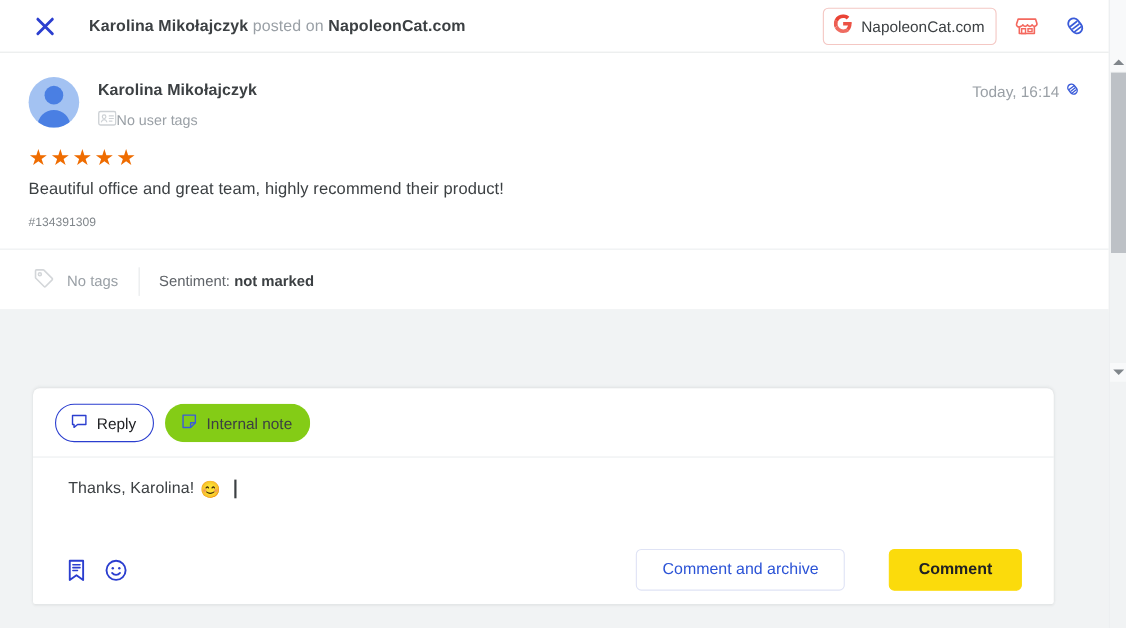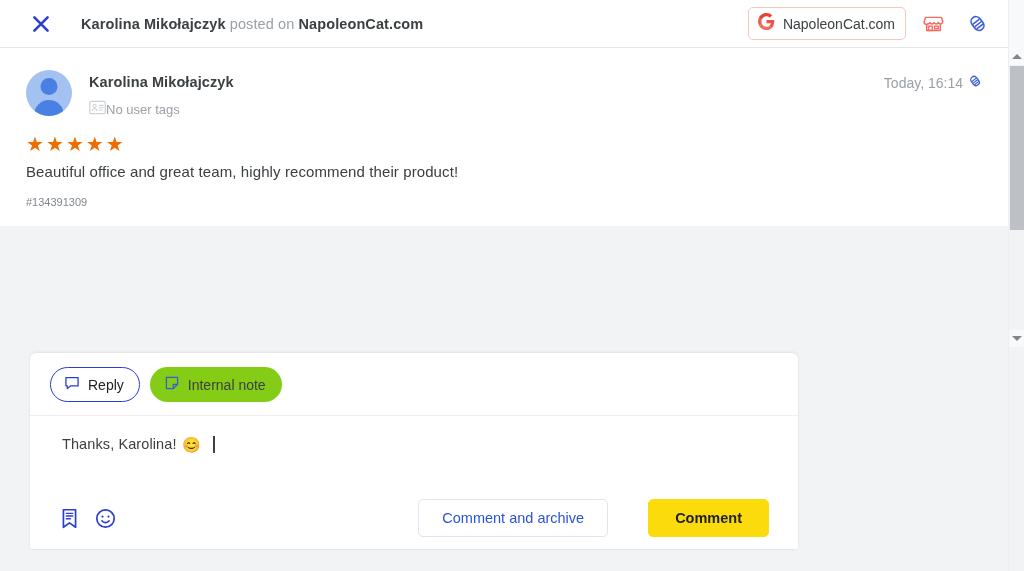--- a/index.html
+++ b/index.html
@@ -86,21 +86,21 @@
   .footer-seg .lbl { font-size: 13.5px; color: #9aa0a6; }
   .vdiv { width: 1px; height: 26px; background: #e6e8ea; margin: 0 18px; }
   .sentiment { font-size: 13.5px; color: #5f6368; }
   .sentiment b { color: #3c4043; font-weight: bold; }
 
   
   .gap { position: absolute; top: 281px; left: 0; width: 1008px; height: 72px; background: #f1f3f4; }
 
   
   .compose {
-    position: absolute; left: 30px; top: 353px; width: 768px; height: 196px;
+    position: absolute; left: 30px; top: 353px; width: 928px; height: 196px;
     background: #ffffff; border-radius: 6px 6px 2px 2px;
     box-shadow: 0 -1px 3px rgba(60,64,67,.09), 0 1px 2px rgba(60,64,67,.06);
     display: flex; flex-direction: column;
   }
   .tabs {
     display: flex; align-items: center; gap: 10px;
     padding: 14px 0 13px 20px; border-bottom: 1px solid #eceef0;
   }
   .tab {
     display: flex; align-items: center; gap: 8px;
@@ -252,20 +252,36 @@
         <span>★</span>
         <span>★</span>
         <span>★</span>
         <span>★</span>
       </div>
 
       <div class="review-text">Beautiful office and great team, highly recommend their product!</div>
       <div class="review-id">#134391309</div>
     </div>
 
+    <div class="review-footer">
+      <div class="footer-seg">
+        <span>
+          <svg width="22" height="22" viewBox="0 0 24 24" aria-hidden="true">
+            <path d="M3.6 11.2V4.6A1 1 0 0 1 4.6 3.6h6.6c.3 0 .5.1.7.3l8.2 8.2a1 1 0 0 1 0 1.4l-6.6 6.6a1 1 0 0 1-1.4 0L3.9 11.9a1 1 0 0 1-.3-.7z" fill="none" stroke="#d3d6d9" stroke-width="1.6" stroke-linejoin="round"></path>
+            <circle cx="7.9" cy="7.9" r="1.5" fill="none" stroke="#d3d6d9" stroke-width="1.5"></circle>
+          </svg>
+        </span>
+        <span class="lbl">No tags</span>
+      </div>
+      <div class="vdiv"></div>
+      <div class="sentiment">
+        <span>Sentiment:</span>
+        <b>not marked</b>
+      </div>
+    </div>
   </div>
 
   <div class="gap"></div>
 
   <div class="compose">
 
     <div class="tabs">
       <div class="tab active">
         <span>
           <svg width="16" height="16" viewBox="0 0 20 20" aria-hidden="true">

